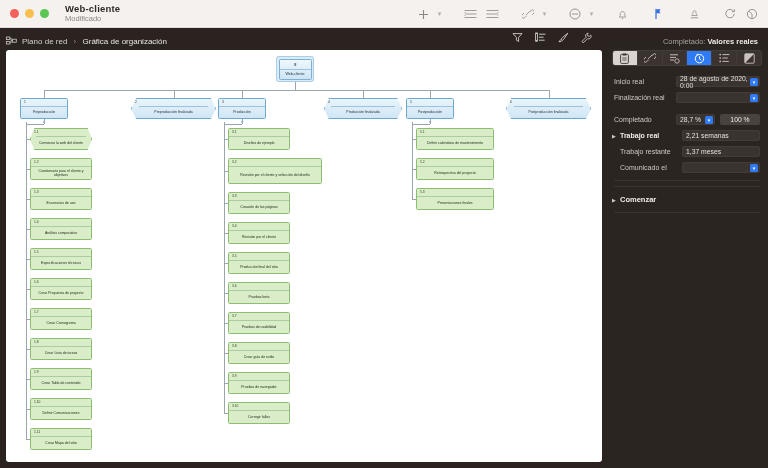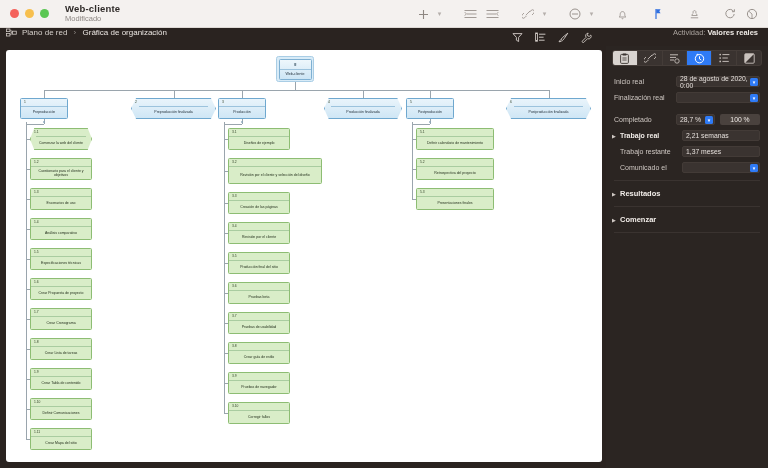--- a/index.html
+++ b/index.html
@@ -33,21 +33,21 @@
     color: #9a938e; font-size: 12px; cursor: default;
   }
   .tbi.chev { width: 11px; font-size: 7px; color: #b5afab; }
   .tbi.blue { color: #2f6fe0; font-weight: bold; }
   .tbi.gap { margin-left: 14px; }
   .tbi svg { display:block; }
 
   
   .crumbbar {
     height: 18px; width: 768px; background: #2a2320;
-    display: flex; align-items: flex-start; position: relative;
+    display: flex; align-items: flex-end; position: relative;
   }
   .crumbbar .grid-ico { margin-left: 6px; color: #cfc8c3; display:flex; }
   .crumb { font-size: 8px; color: #d6d0cb; margin-left: 5px; }
   .crumb .sep { color: #8e8884; margin: 0 4px; }
   .crumb .cur { color: #e9e4e0; }
   .cb-tools { position: absolute; left: 512px; top: 0; height: 18px; display: flex; align-items: center; gap: 12px; }
   .cbi { color: #d4cdc8; display: flex; align-items: center; }
   .activity { position: absolute; right: 10px; font-size: 7.5px; color: #a8a19c; }
   .activity b { color: #efeae6; font-weight: bold; }
 
@@ -278,21 +278,21 @@
           <path d="M2.6 7.6 1 9.8l2.6-.6" stroke="#d4cdc8" stroke-width=".9" fill="none"></path>
         </svg>
     </div>
     <div class="cbi">
       <svg width="11" height="11" viewBox="0 0 11 11">
           <path d="M7.2 1.2a2.6 2.6 0 0 0-2.1 4.1L1.4 9a1 1 0 0 0 1.4 1.4l3.7-3.7A2.6 2.6 0 0 0 9.8 3l-1.5 1.4-1.5-.4-.4-1.4z" stroke="#d4cdc8" stroke-width=".85" fill="none"></path>
         </svg>
     </div>
   </div>
   <div class="activity">
-    <span>Actividad:</span>
+    <span>Completado:</span>
     <b>Valores reales</b>
   </div>
 </div>
 
 <div class="body-wrap">
 
   <div class="canvas-outer">
     <div class="canvas">
       <div class="chart-layer" id="chart-layer">
           <div class="node n-top" style="left:270px;top:6px;width:38px;height:26px;">
@@ -589,24 +589,20 @@
     <div class="row">
       <div class="tri"></div>
       <div class="lab">Comunicado el</div>
       <div class="field">
         <span></span>
         <div class="stepper">▾</div>
       </div>
     </div>
 
     <div class="sep-line"></div>
-    <div class="sec-row">
-      <div class="tri">▶</div>
-      <div class="lab">Resultados</div>
-    </div>
     <div class="sep-line"></div>
     <div class="sec-row">
       <div class="tri">▶</div>
       <div class="lab">Comenzar</div>
     </div>
     <div class="sep-line"></div>
   </div>
 </div>
 
 </body></html>

